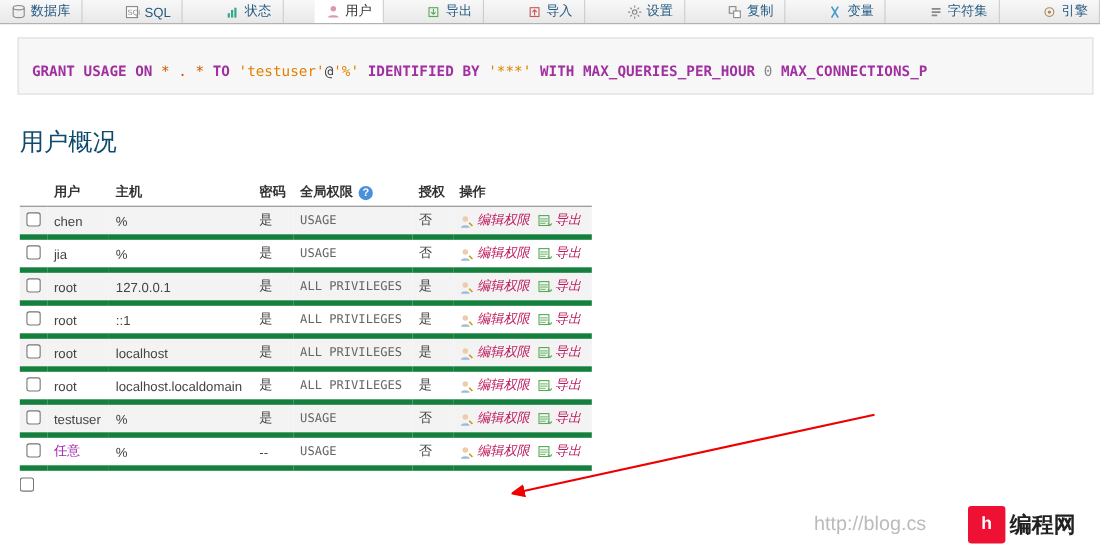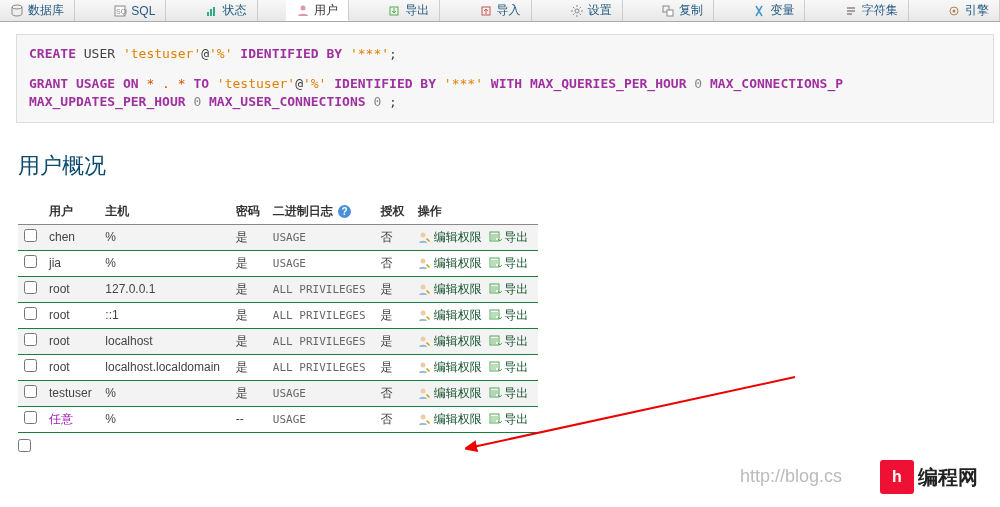--- a/index.html
+++ b/index.html
@@ -9,25 +9,25 @@
 .tab.active { background: #fff; border-bottom: 1px solid #fff; font-weight: normal; color: #333; }
 .tab .ico { width: 14px; height: 14px; display: inline-flex; align-items: center; justify-content: center; }
 .sql-box { margin: 12px 6px 6px 16px; background: #f7f7f7; border: 1px solid #ddd; padding: 10px 12px; font-family: Consolas, monospace; font-size: 13px; line-height: 1.4; white-space: nowrap; overflow: hidden; }
 .kw { color: #a030a0; font-weight: bold; }
 .lit { color: #e08000; }
 .val { color: #d35400; }
 .num { color: #888; }
 .section-title { font-size: 22px; color: #0c4a6e; margin: 28px 0 18px 18px; font-weight: normal; }
 .tbl { border-collapse: collapse; margin-left: 18px; width: 520px; }
 .tbl th { text-align: left; font-weight: bold; padding: 4px 6px; border-bottom: 1px solid #888; background: #fff; color: #333; }
-.tbl td { padding: 4px 6px; border-bottom: 1px solid #15803d; }
+.tbl td { padding: 4px 6px; border-bottom: 5px solid #15803d; }
 .tbl tr.odd { background: #f3f3f3; }
 .tbl tr.even { background: #fff; }
 .mono { font-family: Consolas, monospace; font-size: 11px; color: #666; }
-.link { color: #14532d; cursor: pointer; }
+.link { color: #be185d; cursor: pointer; font-style: italic; }
 .red-link { color: #a21caf; cursor: pointer; }
 .help-ico { display: inline-block; width: 13px; height: 13px; border-radius: 50%; background: #4a90d9; color: #fff; font-size: 10px; line-height: 13px; text-align: center; margin-left: 2px; }
 .row-icon { width: 14px; height: 14px; display: inline-flex; align-items: center; justify-content: center; margin-right: 2px; vertical-align: middle; }
 .svg-arrow { position: absolute; left: 465px; top: 367px; width: 350px; height: 90px; pointer-events: none; }
 .watermark { position: absolute; left: 740px; top: 466px; color: #bbb; font-size: 18px; font-family: Arial; }
 .logo { position: absolute; left: 880px; top: 460px; display: flex; align-items: center; }
 .logo-box { width: 34px; height: 34px; background: #e13; border-radius: 3px; color: #fff; font-weight: bold; font-size: 16px; display: flex; align-items: center; justify-content: center; font-family: Arial; }
 .logo-text { font-size: 20px; font-weight: bold; color: #222; margin-left: 4px; }
 .action-cell { white-space: nowrap; }
 .footer-row { padding: 6px 18px; display: flex; gap: 10px; align-items: center; color: #333; }
@@ -130,59 +130,45 @@
         <svg width="14" height="14">
           <circle cx="7" cy="7" r="4" fill="none" stroke="#a85"></circle>
           <circle cx="7" cy="7" r="1.5" fill="#a85"></circle>
         </svg>
       </span>
       <span>引擎</span>
     </div>
   </div>
 
 <div class="sql-box">
-  <div>
-    <span class="kw">CREATE</span>
-    <span>USER</span>
-    <span class="lit">'testuser'</span><span>@</span><span class="lit">'%'</span>
-    <span class="kw">IDENTIFIED BY</span>
-    <span class="lit">'***'</span><span>;</span>
-  </div>
   <div style="height:12px"></div>
   <div>
     <span class="kw">GRANT USAGE ON</span>
     <span class="val">* . *</span>
     <span class="kw">TO</span>
     <span class="lit">'testuser'</span><span>@</span><span class="lit">'%'</span>
     <span class="kw">IDENTIFIED BY</span>
     <span class="lit">'***'</span>
     <span class="kw">WITH</span>
     <span class="kw">MAX_QUERIES_PER_HOUR</span>
     <span class="num">0</span>
     <span class="kw">MAX_CONNECTIONS_P</span>
   </div>
-  <div>
-    <span class="kw">MAX_UPDATES_PER_HOUR</span>
-    <span class="num">0</span>
-    <span class="kw">MAX_USER_CONNECTIONS</span>
-    <span class="num">0</span>
-    <span>;</span>
-  </div>
 </div>
 
 <h2 class="section-title">用户概况</h2>
 
 <table class="tbl">
   <thead>
     <tr>
       <th style="width:22px"></th>
       <th>用户</th>
       <th>主机</th>
       <th>密码</th>
-      <th><span>二进制日志</span> <span class="help-ico">?</span></th>
+      <th><span>全局权限</span> <span class="help-ico">?</span></th>
       <th>授权</th>
       <th>操作</th>
     </tr>
   </thead>
   <tbody id="tbody">
       <tr class="odd">
     <td><input type="checkbox" style=""></td>
     <td class="">chen</td>
     <td>%</td>
     <td>是</td>

